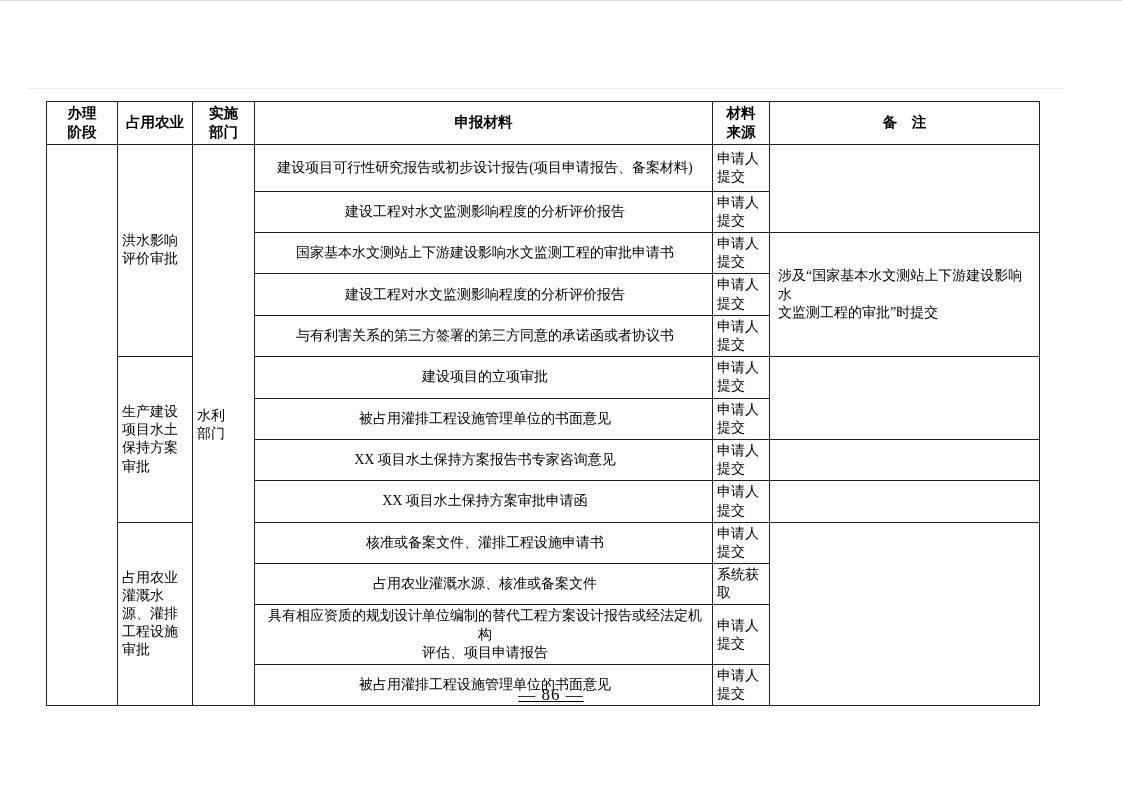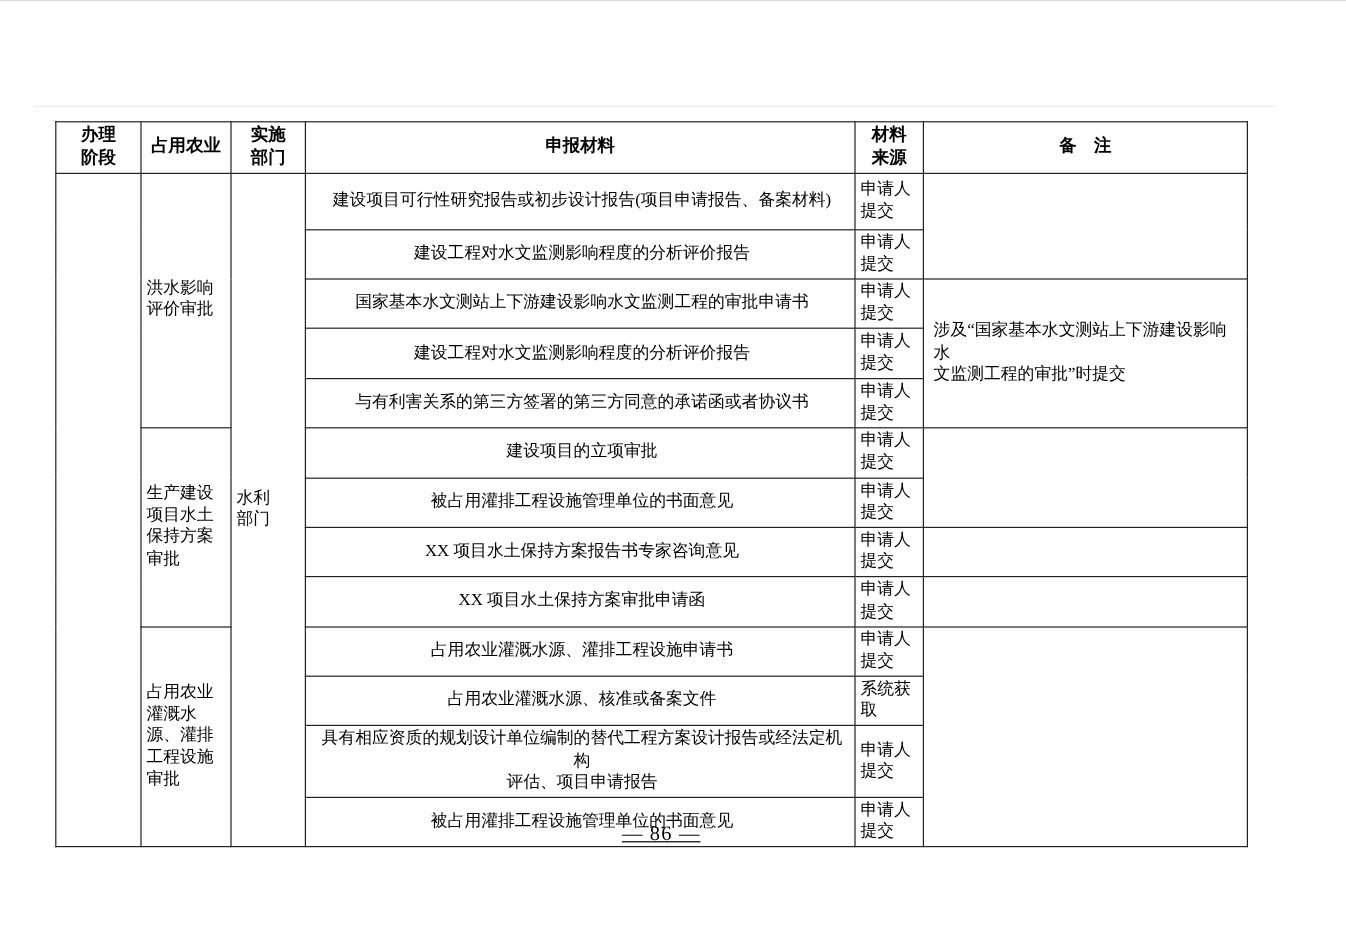--- a/index.html
+++ b/index.html
@@ -169,21 +169,21 @@
 提交</td>
       <td class="cell-remark"></td>
     </tr>
 
     <tr>
       <td class="cell-center" rowspan="4">占用农业
 灌溉水
 源、灌排
 工程设施
 审批</td>
-      <td class="cell-material">占用农业灌溉水源、灌排工程设施申请书</td>
+      <td class="cell-material">核准或备案文件、灌排工程设施申请书</td>
       <td class="cell-center">申请人
 提交</td>
       <td class="cell-remark" rowspan="4"></td>
     </tr>
     <tr>
       <td class="cell-material">占用农业灌溉水源、核准或备案文件</td>
       <td class="cell-center">系统获
 取</td>
     </tr>
     <tr class="r-two-line">

